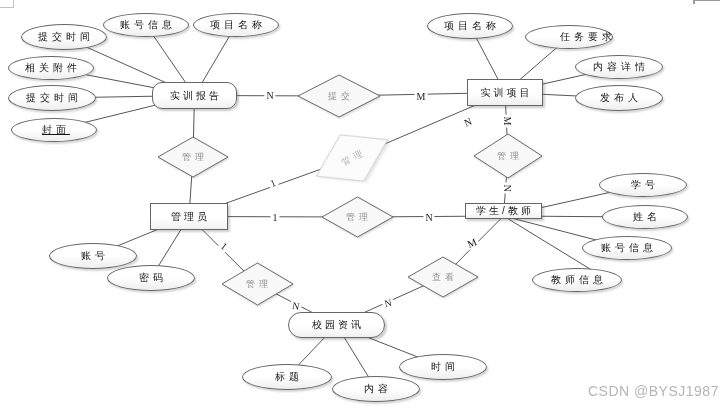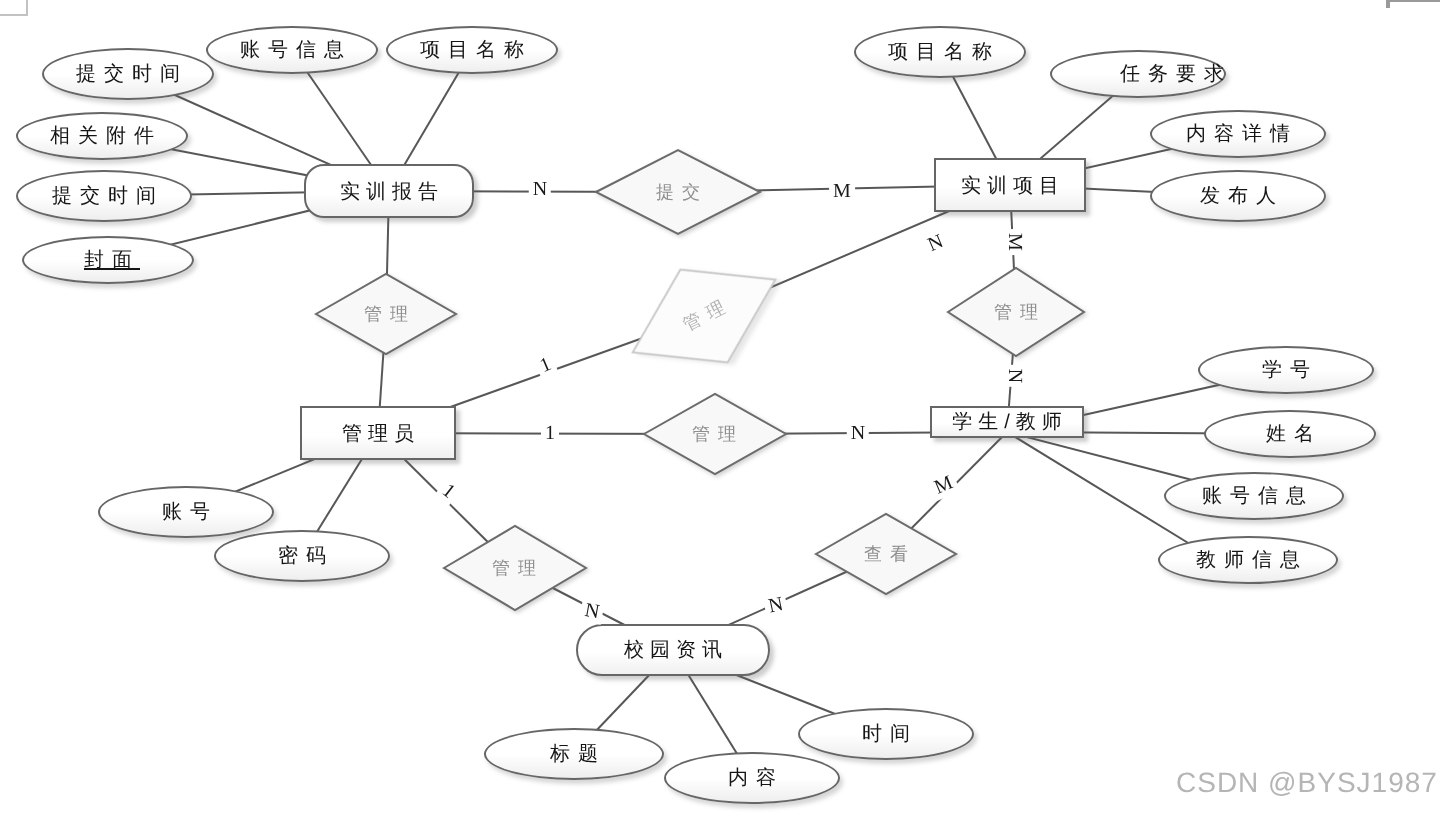--- a/index.html
+++ b/index.html
@@ -128,21 +128,21 @@
       </div>
       <div class="node attr" style="left: 599px; top: 173px; width: 88px; height: 24px;">
         <span class="lbl">学号</span>
       </div>
       <div class="node attr" style="left: 602px; top: 205px; width: 86px; height: 24px;">
         <span class="lbl">姓名</span>
       </div>
       <div class="node attr" style="left: 582px; top: 236px; width: 90px; height: 24px;">
         <span class="lbl">账号信息</span>
       </div>
-      <div class="node attr" style="left: 579px; top: 268px; width: 90px; height: 24px; text-align: center;">
+      <div class="node attr" style="left: 532px; top: 268px; width: 90px; height: 24px; text-align: center;">
         <span class="lbl">教师信息</span>
       </div>
       <div class="node attr" style="left: 49px; top: 243px; width: 88px; height: 26px;">
         <span class="lbl">账号</span>
       </div>
       <div class="node attr" style="left: 107px; top: 265px; width: 88px; height: 26px;">
         <span class="lbl">密码</span>
       </div>
       <div class="node attr" style="left: 242px; top: 364px; width: 90px; height: 26px;">
         <span class="lbl">标题</span>

